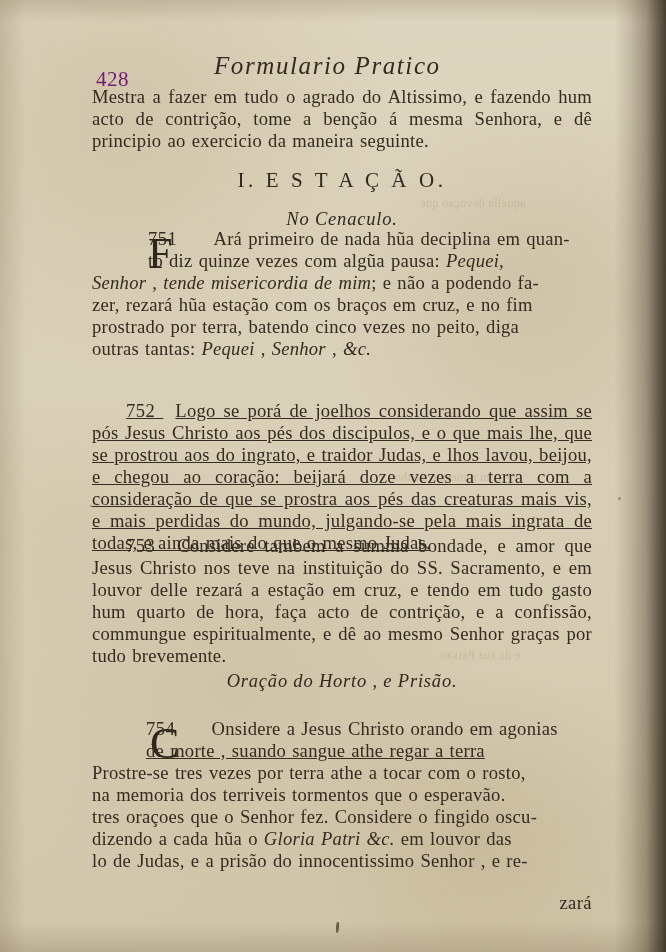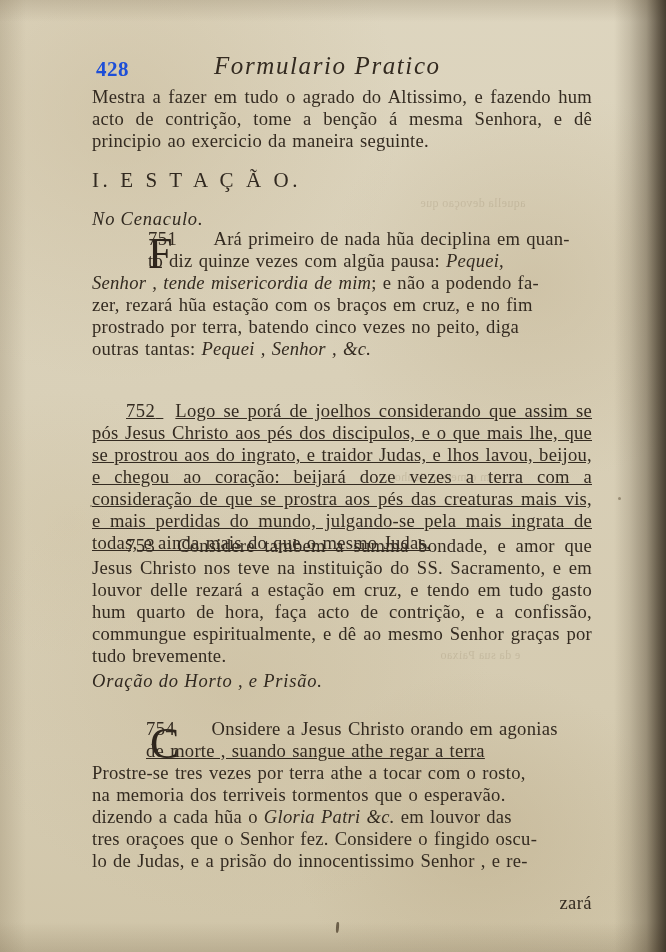--- a/index.html
+++ b/index.html
@@ -73,25 +73,24 @@
 
   
   .running-head {
     position: absolute;
     left: 96px; top: 52px;
     width: 470px;
     height: 30px;
   }
   .folio {
     position: absolute;
-    left: 0; top: 5px;
+    left: 0; top: 15px;
     font-size: 21px;
-    color: #1d4ed8;
+    color: #701a75;
     letter-spacing: 0.5px;
-    font-weight: bold;
   }
   .head-title {
     position: absolute;
     left: 118px; top: 0px;
     font-style: italic;
     font-size: 25px;
     color: #332a20;
     letter-spacing: 1.6px;
   }
 
@@ -104,21 +103,21 @@
     text-align: justify;
     letter-spacing: 0.25px;
     word-spacing: 1.2px;
   }
   .block i { font-style: italic; }
 
   .head-para { left: 92px; top: 86px; width: 500px; }
 
   .station-head {
     position: absolute;
-    text-align: left;
+    text-align: center;
     width: 500px;
     left: 92px;
     color: #312920;
   }
   .station-head .num {
     font-size: 21px;
     letter-spacing: 3.6px;
   }
   .station-head .sub {
     font-style: italic;
@@ -224,22 +223,22 @@
       <div class="sub">Oração do Horto , e Prisão.</div>
     </div>
 
     <div class="dropcap" style="left:150px; top:724px;">C</div>
     <div class="block para" id="p754">
       <div class="firstline"><span class="no">754</span>
         <span style="display:inline-block; width:30px;"></span><span>Onsidere a Jesus Christo orando em agonias</span></div>
       <div class="secondline">de morte , suando sangue athe regar a terra</div>
       <div>Prostre-se tres vezes por terra athe a tocar com o rosto,</div>
       <div>na memoria dos terriveis tormentos que o esperavão.</div>
+      <div>tres oraçoes que o Senhor fez. Considere o fingido oscu-</div>
       <div>dizendo a cada hũa o <i>Gloria Patri &amp;c.</i> em louvor das</div>
-      <div>tres oraçoes que o Senhor fez. Considere o fingido oscu-</div>
       <div>lo de Judas, e a prisão do innocentissimo Senhor , e re-</div>
     </div>
 
     <div class="catchword" style="top:892px;">zará</div>
 
     <div class="ink-mark"></div>
     <div class="speck" style="left:96px; top:430px; width:3px; height:3px;"></div>
     <div class="speck" style="left:90px; top:505px; width:2px; height:2px;"></div>
     <div class="speck" style="left:618px; top:497px; width:3px; height:3px;"></div>
   </div>

